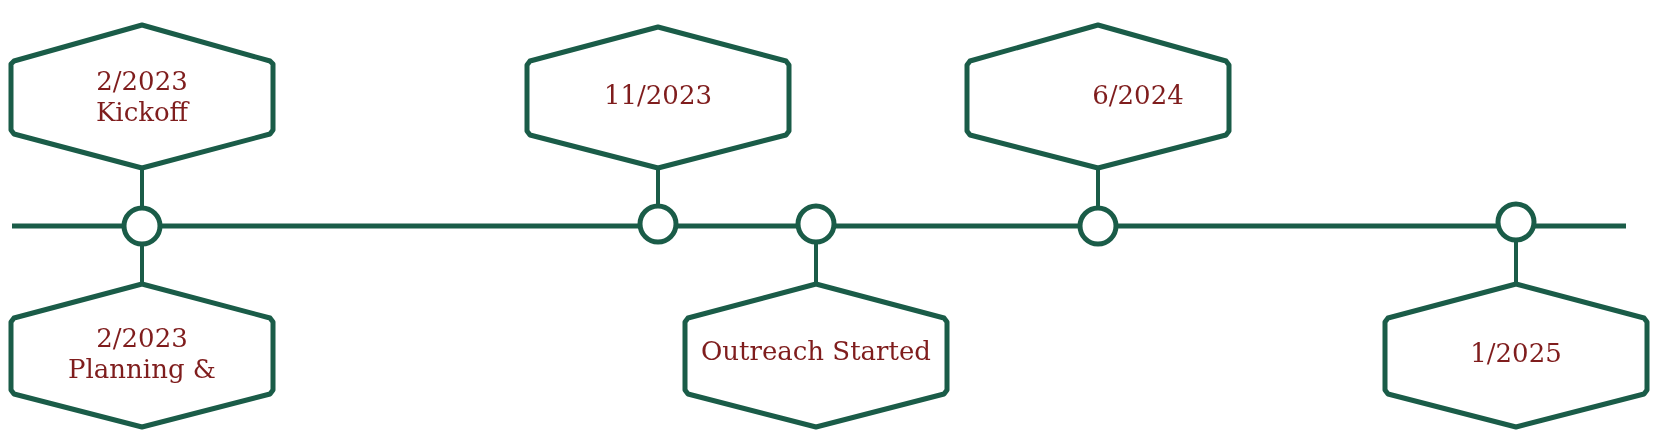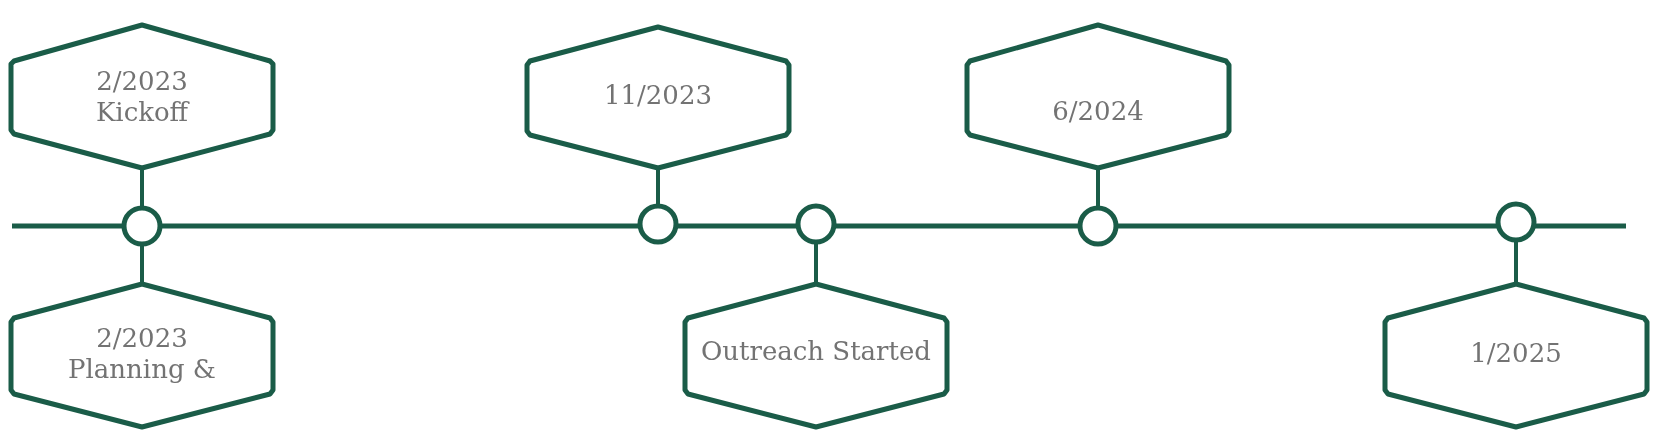--- a/index.html
+++ b/index.html
@@ -5,21 +5,21 @@
     html, body { margin: 0; padding: 0; background: #ffffff; }
     body { width: 1661px; height: 439px; position: relative; overflow: hidden; }
     #timeline-svg { position: absolute; left: 0; top: 0; }
     .hex-label {
       position: absolute;
       width: 262px;
       text-align: right;
       font-family: "DejaVu Serif", "Liberation Serif", serif;
       font-size: 26px;
       line-height: 31px;
-      color: #737373;
+      color: #7f1d1d;
       display: flex;
       flex-direction: column;
       justify-content: center;
       align-items: center;
     }
     .hex-label span { display: block; white-space: nowrap; }
   </style>
 </head>
 <body>
 
@@ -60,19 +60,19 @@
 </div>
 
 <div class="hex-label" style="left:527px; top:60px; height:70px;gap:22px;">
   <span>11/2023</span>
 </div>
 
 <div class="hex-label" style="left:685px; top:316px; height:70px;">
   <span>Outreach Started</span>
 </div>
 
-<div class="hex-label" style="left:967px; top:60px; height:70px;margin-top:16px;">
+<div class="hex-label" style="left:1007px; top:60px; height:70px;">
   <span>6/2024</span>
 </div>
 
 <div class="hex-label" style="left:1385px; top:318px; height:70px;">
   <span>1/2025</span>
 </div>
 
 </body></html>

